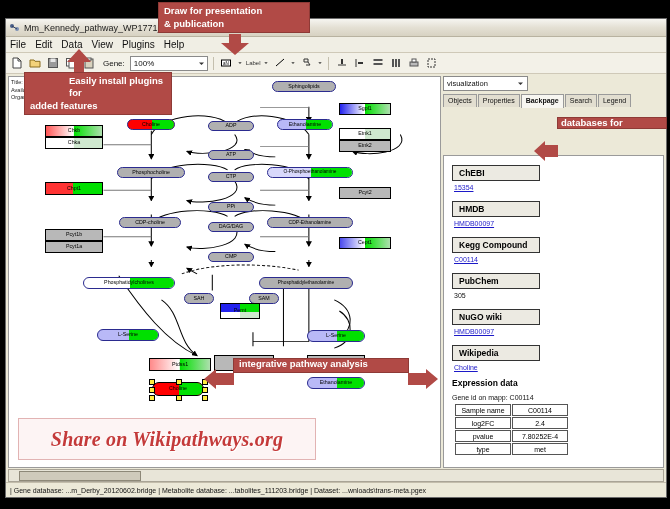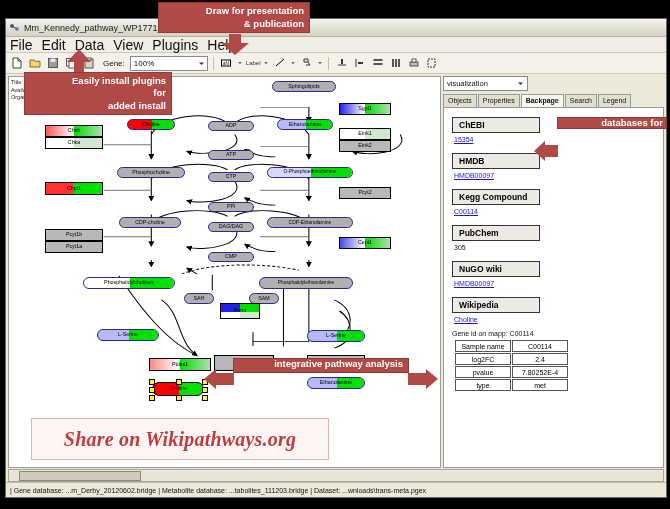--- a/index.html
+++ b/index.html
@@ -8,21 +8,21 @@
 
   
   .window{position:absolute;left:5px;top:18px;width:660px;height:478px;background:#ece9d8;
           border:1px solid #6b6b6b;box-shadow:0 0 3px #000;display:flex;flex-direction:column;}
   .titlebar{height:17px;background:linear-gradient(180deg,#f6f5f1 0%,#e4e0d4 50%,#d7d2c2 100%);
             border-bottom:1px solid #b8b2a0;display:flex;align-items:center;padding:0 3px;}
   .titlebar .tb-icon{width:11px;height:11px;margin-right:4px;flex:0 0 auto;}
   .titlebar .tb-text{font-size:9px;color:#1b1b1b;white-space:nowrap;overflow:hidden;}
   .menubar{height:15px;background:#f0eee4;border-bottom:1px solid #cfc9b8;display:flex;
            align-items:center;padding-left:4px;gap:9px;}
-  .menubar span{font-size:14px;color:#111;}
+  .menubar span{font-size:10px;color:#111;}
   .toolbar{height:20px;background:#f3f1e8;border-bottom:1px solid #cfc9b8;display:flex;
            align-items:center;padding-left:3px;gap:3px;}
   .tbtn{width:15px;height:15px;display:flex;align-items:center;justify-content:center;}
   .tbtn svg{display:block;}
   .zoomlabel{font-size:8px;color:#111;margin-left:4px;margin-right:2px;}
   .zoomcombo{width:72px;height:13px;background:#fff;border:1px solid #8a8a8a;display:flex;
              align-items:center;justify-content:space-between;padding:0 1px 0 3px;}
   .zoomcombo .zv{font-size:8px;color:#111;}
   .sep{width:1px;height:13px;background:#c4bfae;margin:0 2px;}
 
@@ -50,43 +50,43 @@
   
   .sidepanel{width:225px;display:flex;flex-direction:column;padding:2px 2px 0 2px;box-sizing:border-box;}
   .vizrow{height:15px;display:flex;align-items:center;}
   .vizcombo{width:78px;height:13px;background:#fff;border:1px solid #8a8a8a;display:flex;
             align-items:center;justify-content:space-between;padding:0 2px 0 3px;}
   .vizcombo span{font-size:7.5px;color:#111;}
   .tabs{display:flex;align-items:flex-end;height:14px;margin-top:2px;}
   .tab{font-size:7px;color:#111;border:1px solid #9a9a9a;border-bottom:none;background:#e2ded0;
        padding:1px 4px 1px 4px;margin-right:1px;line-height:10px;}
   .tab.active{background:#f7f6f1;font-weight:bold;padding-bottom:2px;position:relative;top:1px;}
-  .panelbody{flex:1;background:#fff;border:1px solid #9a9a9a;overflow:hidden;position:relative;padding:6px 0 0 8px;box-sizing:border-box;}
+  .panelbody{flex:1;background:#fff;border:1px solid #9a9a9a;overflow:hidden;position:relative;padding:6px 0 0 8px;box-sizing:border-box;margin-top:48px;}
   .dbbox{display:inline-block;min-width:74px;border:1px solid #333;background:#eceae2;
          font-size:8.5px;font-weight:bold;color:#000;padding:2px 6px;margin-bottom:3px;}
   .dblink{font-size:7px;color:#1c19c8;text-decoration:underline;margin:0 0 7px 2px;display:block;}
   .dbtext{font-size:7px;color:#111;margin:0 0 7px 2px;display:block;}
   .exphdr{font-size:8.5px;font-weight:bold;color:#000;margin:4px 0 6px 0;}
   .geneid{font-size:7px;color:#111;margin-bottom:2px;}
   table.expr{border-collapse:separate;border-spacing:1px;margin-left:2px;}
   table.expr td{border:1px solid #555;background:#fff;font-size:7px;color:#000;text-align:center;
                 padding:1.5px 4px;min-width:46px;}
 
   
   .hscroll{height:11px;background:#e8e5d8;border:1px solid #a9a496;margin:1px 2px 0 2px;display:flex;align-items:center;}
   .hthumb{height:8px;width:120px;background:#cfcabb;border:1px solid #8d8878;margin-left:10px;}
   .statusbar{height:14px;background:#ece9d8;border-top:1px solid #c3bdab;display:flex;align-items:center;padding-left:4px;}
   .statusbar span{font-size:7px;color:#111;}
 
   
-  .callout{position:absolute;background:#b14a46;color:#fff;font-weight:bold;text-align:right;
+  .callout{position:absolute;background:#b14a46;color:#fff;font-weight:bold;text-align:left;
            z-index:40;box-shadow:0 0 0 1px #8e3a36 inset;}
   .callout .ctxt{display:block;padding:3px 6px;font-size:9.5px;line-height:12px;}
   .arrow{position:absolute;z-index:39;}
-  .share{position:absolute;left:31px;top:418px;width:296px;height:40px;background:#fdf4f4;
+  .share{position:absolute;left:18px;top:418px;width:296px;height:40px;background:#fdf4f4;
          border:1px solid #e2b3b3;z-index:40;display:flex;align-items:center;justify-content:center;}
   .share span{font-family:"Liberation Serif",serif;font-style:italic;font-weight:bold;font-size:20px;
               color:#c43a3a;text-shadow:1px 1px 0 #fff;letter-spacing:.2px;}
 </style>
 </head>
 <body>
 
 <div id="root">
 
   <div class="window">
@@ -470,20 +470,21 @@
 
           <div class="dbbox">PubChem</div>
           <span class="dbtext">305</span>
 
           <div class="dbbox">NuGO wiki</div>
           <a class="dblink" href="#">HMDB00097</a>
 
           <div class="dbbox">Wikipedia</div>
           <a class="dblink" href="#">Choline</a>
 
+          <div class="exphdr">Expression data</div>
           <div class="geneid">Gene id on mapp: C00114</div>
 
           <table class="expr">
             <tbody>
                 <tr>
               <td>Sample name</td>
               <td>C00114</td>
                 </tr>
             <tr>
               <td>log2FC</td>
@@ -515,21 +516,21 @@
   <div class="callout" style="left:158px;top:2px;width:152px;">
     <span class="ctxt" style="padding-bottom:1px;">Draw for presentation</span>
     <span class="ctxt" style="padding-top:0;">&amp; publication</span>
   </div>
   <svg class="arrow" style="left:218px;top:34px;width:34px;height:22px;" viewBox="0 0 34 22">
     <path d="M11,0 h12 v9 h8 L17,21 L3,9 h8 z" fill="#b14a46"></path>
   </svg>
 
   <div class="callout" style="left:24px;top:72px;width:148px;">
     <span class="ctxt" style="padding-bottom:1px;padding-left:45px;">Easily install plugins for</span>
-    <span class="ctxt" style="padding-top:0;">added install</span>
+    <span class="ctxt" style="padding-top:0;">added features</span>
   </div>
   <svg class="arrow" style="left:64px;top:48px;width:30px;height:26px;" viewBox="0 0 30 26">
     <path d="M15,1 L27,14 h-7 v11 h-10 V14 H3 z" fill="#b14a46"></path>
   </svg>
 
   <div class="callout" style="left:557px;top:117px;width:110px;">
     <span class="ctxt" style="padding:0 4px;">databases  for</span>
   </div>
   <svg class="arrow" style="left:533px;top:140px;width:26px;height:22px;" viewBox="0 0 26 22">
     <path d="M25,5 H12 V1 L1,11 L12,21 v-4 h13 z" fill="#b14a46"></path>

